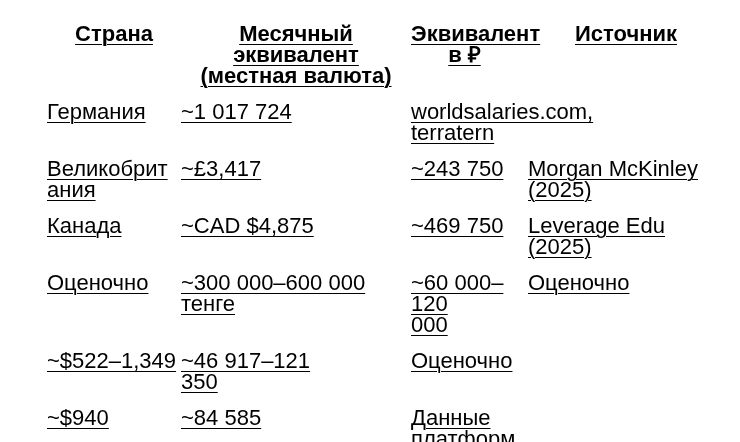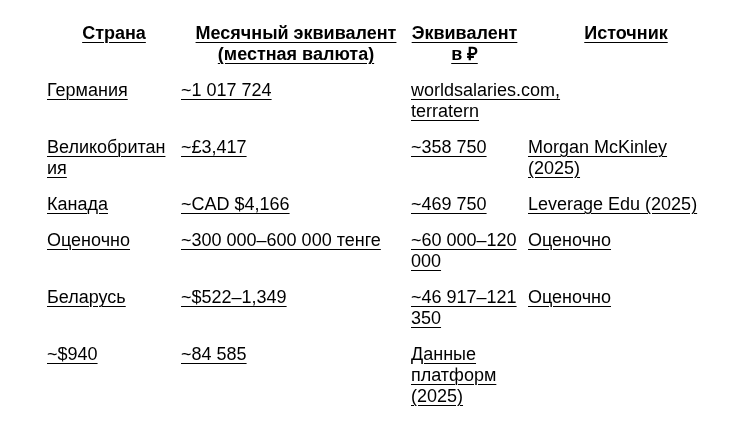--- a/index.html
+++ b/index.html
@@ -17,21 +17,21 @@
     color: #000000;
   }
   .salary-table {
     padding: 23px 0 0 47px;
   }
   .row {
     display: grid;
     grid-template-columns: 134px 230px 117px 196px;
   }
   .td, .th {
-    font-size: 18px;
+    font-size: 22px;
     line-height: 21px;
     padding-bottom: 15px;
     color: #000000;
     text-decoration: underline;
     text-decoration-thickness: 1.3px;
     text-underline-offset: 3px;
     white-space: pre-line;
   }
   .th {
     font-weight: bold;
@@ -65,42 +65,41 @@
     <div class="row">
       <div class="td c1">Германия</div>
       <div class="td c3">~1 017 724</div>
       <div class="td c4">worldsalaries.com,
 terratern</div>
     </div>
 
     <div class="row">
       <div class="td c1">Великобритания</div>
       <div class="td c2">~£3,417</div>
-      <div class="td c3">~358 750</div>
+      <div class="td c3">~243 750</div>
       <div class="td c4">Morgan McKinley
 (2025)</div>
     </div>
 
     <div class="row">
       <div class="td c1">Канада</div>
-      <div class="td c2">~CAD $4,166</div>
+      <div class="td c2">~CAD $4,875</div>
       <div class="td c3">~469 750</div>
       <div class="td c4">Leverage Edu (2025)</div>
     </div>
 
     <div class="row">
       <div class="td c1">Оценочно</div>
       <div class="td c2">~300 000–600 000 тенге</div>
       <div class="td c3">~60 000–120
 000</div>
       <div class="td c4">Оценочно</div>
     </div>
 
     <div class="row">
-      <div class="td c1">Беларусь</div>
       <div class="td c2">~$522–1,349</div>
       <div class="td c3">~46 917–121
 350</div>
       <div class="td c4">Оценочно</div>
     </div>
 
     <div class="row">
       <div class="td c2">~$940</div>
       <div class="td c3">~84 585</div>
       <div class="td c4">Данные платформ

